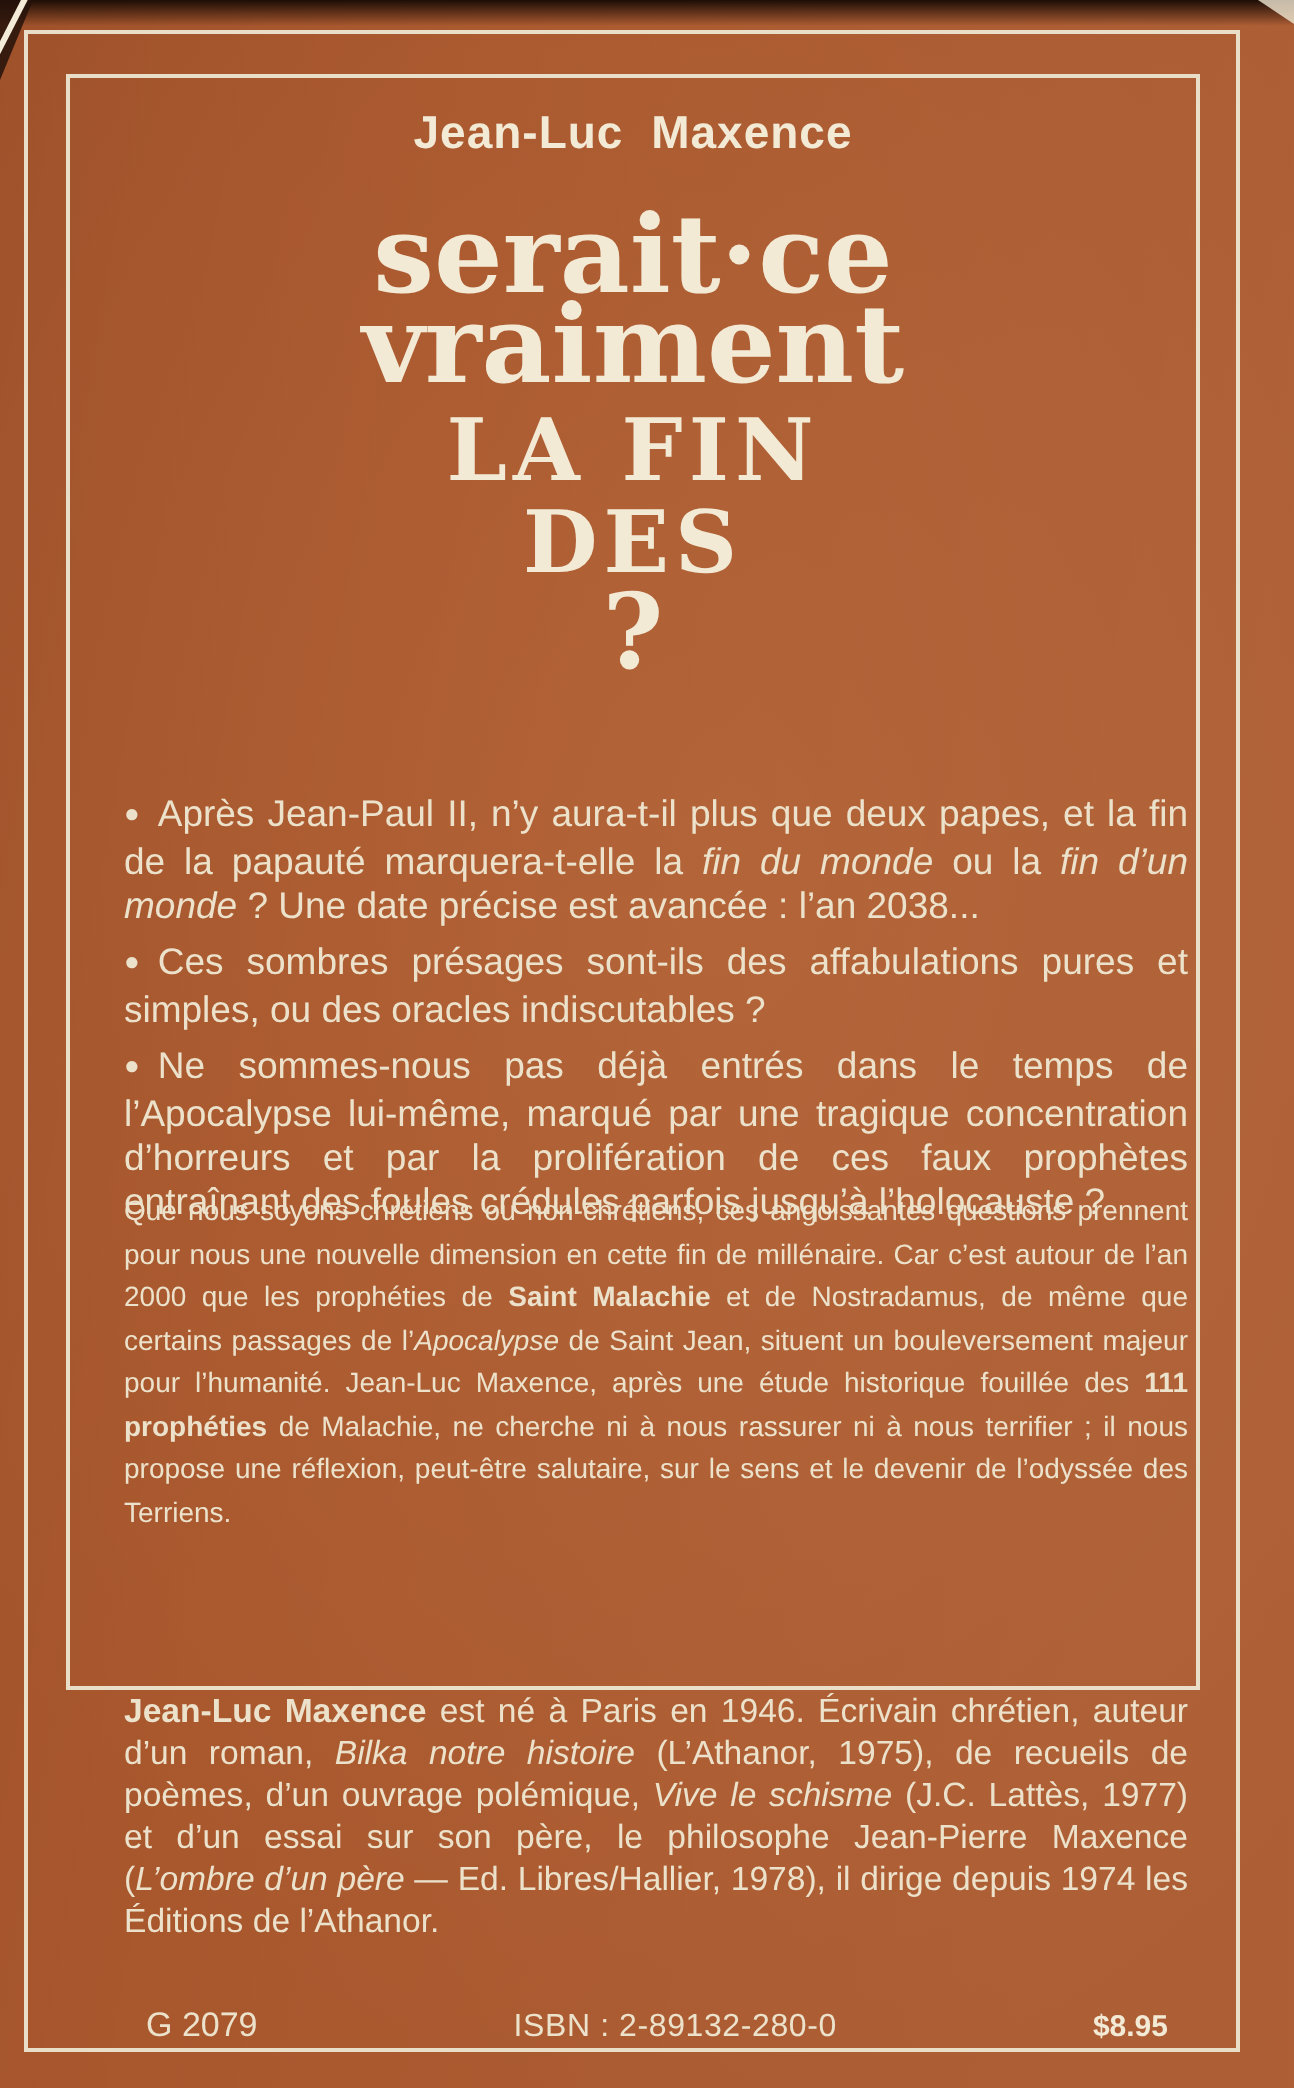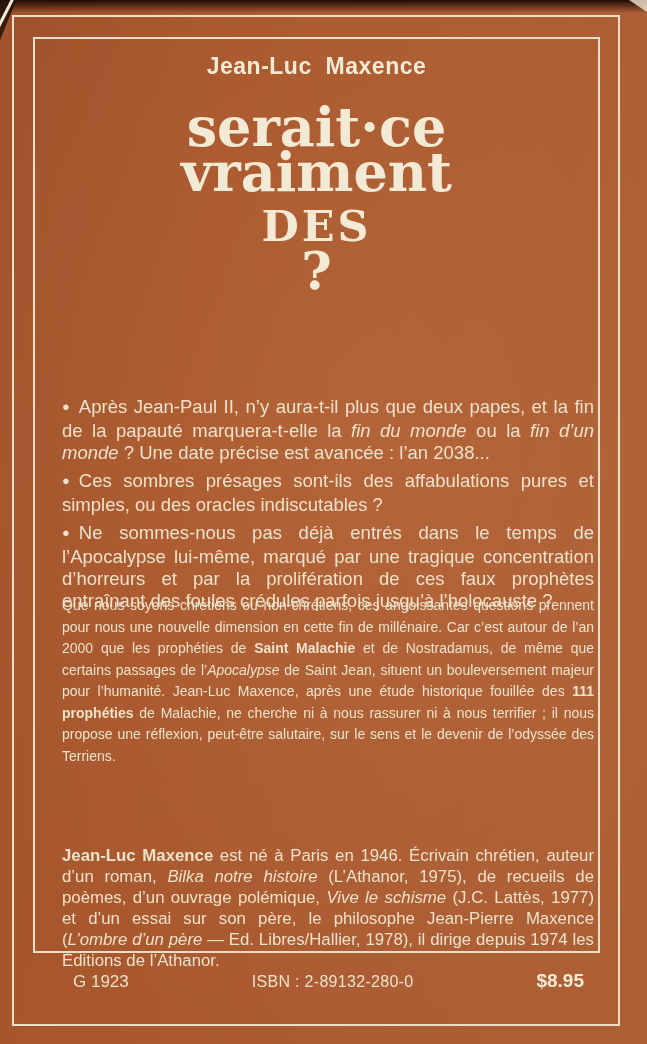--- a/index.html
+++ b/index.html
@@ -41,21 +41,21 @@
     clip-path:polygon(100% 0, 0 0, 100% 100%);
     opacity:.8;
   }
   
   .frame-outer{
     position:absolute;left:12px;top:15px;width:608px;height:1011px;
     border:2px solid var(--frame);
     box-sizing:border-box;
   }
   .frame-inner{
-    position:absolute;left:33px;top:37px;width:567px;height:916px;
+    position:absolute;left:33px;top:37px;width:567px;height:808px;
     border:2px solid var(--frame);
     box-sizing:border-box;
   }
   
   .author{
     position:absolute;top:14px;left:0;right:0;
     text-align:center;
     font-size:23px;font-weight:bold;
     letter-spacing:.5px;word-spacing:7px;
     color:var(--title);
@@ -83,21 +83,21 @@
   .bio p{margin:0;}
   .seg-i{font-style:italic;}
   .seg-b{font-weight:bold;}
   .seg-dot{display:inline-block;font-size:13px;transform:translateY(-2px);margin-right:9px;}
   .footer{
     position:absolute;top:931px;left:38px;right:14px;
     display:flex;justify-content:space-between;align-items:baseline;
     font-size:17px;
   }
   .footer .isbn{font-size:16px;letter-spacing:.3px;}
-  .footer .price{font-size:19px;font-weight:bold;color:var(--title);}
+  .footer .price{font-size:15px;font-weight:bold;color:var(--title);margin-top:35px;}
 </style>
 </head>
 <body>
 
 <div class="page">
 
   <div class="scan-top"></div>
   <div class="corner-dark"></div>
   <div class="corner-sliver"></div>
   <div class="corner-notch-right"></div>
@@ -105,39 +105,40 @@
   <div class="frame-outer"></div>
 
   <div class="frame-inner">
 
     <div class="author">Jean-Luc Maxence</div>
 
     <div class="title-block">
       <div class="title-script-line">serait·ce</div>
       <div class="title-script-line">vraiment</div>
       <div class="title-caps">
+        <div class="title-caps-line">LA FIN</div>
         <div class="title-caps-line">DES</div>
       </div>
       <div class="title-qmark">?</div>
     </div>
 
     <div class="textcol bullets">
       <p><span class="seg-dot">●</span><span>Après Jean-Paul II, n’y aura-t-il plus que deux papes, et la fin de la papauté marquera-t-elle la </span><span class="seg-i">fin du monde</span><span> ou la </span><span class="seg-i">fin d’un monde</span><span> ? Une date précise est avancée : l’an 2038...</span></p>
       <p><span class="seg-dot">●</span><span>Ces sombres présages sont-ils des affabulations pures et simples, ou des oracles indiscutables ?</span></p>
       <p><span class="seg-dot">●</span><span>Ne sommes-nous pas déjà entrés dans le temps de l’Apocalypse lui-même, marqué par une tragique concentration d’horreurs et par la prolifération de ces faux prophètes entraînant des foules crédules parfois jusqu’à l’holocauste ?</span></p>
     </div>
 
     <div class="textcol synopsis">
       <p><span>Que nous soyons chrétiens ou non-chrétiens, ces angoissantes questions prennent pour nous une nouvelle dimension en cette fin de millénaire. Car c’est autour de l’an 2000 que les prophéties de </span><span class="seg-b">Saint Malachie</span><span> et de Nostradamus, de même que certains passages de l’</span><span class="seg-i">Apocalypse</span><span> de Saint Jean, situent un bouleversement majeur pour l’humanité. Jean-Luc Maxence, après une étude historique fouillée des </span><span class="seg-b">111 prophéties</span><span> de Malachie, ne cherche ni à nous rassurer ni à nous terrifier ; il nous propose une réflexion, peut-être salutaire, sur le sens et le devenir de l’odyssée des Terriens.</span></p>
     </div>
 
     <div class="textcol bio">
       <p><span class="seg-b">Jean-Luc Maxence</span><span> est né à Paris en 1946. Écrivain chrétien, auteur d’un roman, </span><span class="seg-i">Bilka notre histoire</span><span> (L’Athanor, 1975), de recueils de poèmes, d’un ouvrage polémique, </span><span class="seg-i">Vive le schisme</span><span> (J.C. Lattès, 1977) et d’un essai sur son père, le philosophe Jean-Pierre Maxence (</span><span class="seg-i">L’ombre d’un père</span><span> — Ed. Libres/Hallier, 1978), il dirige depuis 1974 les Éditions de l’Athanor.</span></p>
     </div>
 
     <div class="footer">
-      <span class="code">G 1923</span>
+      <span class="code">G 2079</span>
       <span class="isbn">ISBN : 2-89132-280-0</span>
       <span class="price">$8.95</span>
     </div>
 
   </div>
 </div>
 
 </body></html>

